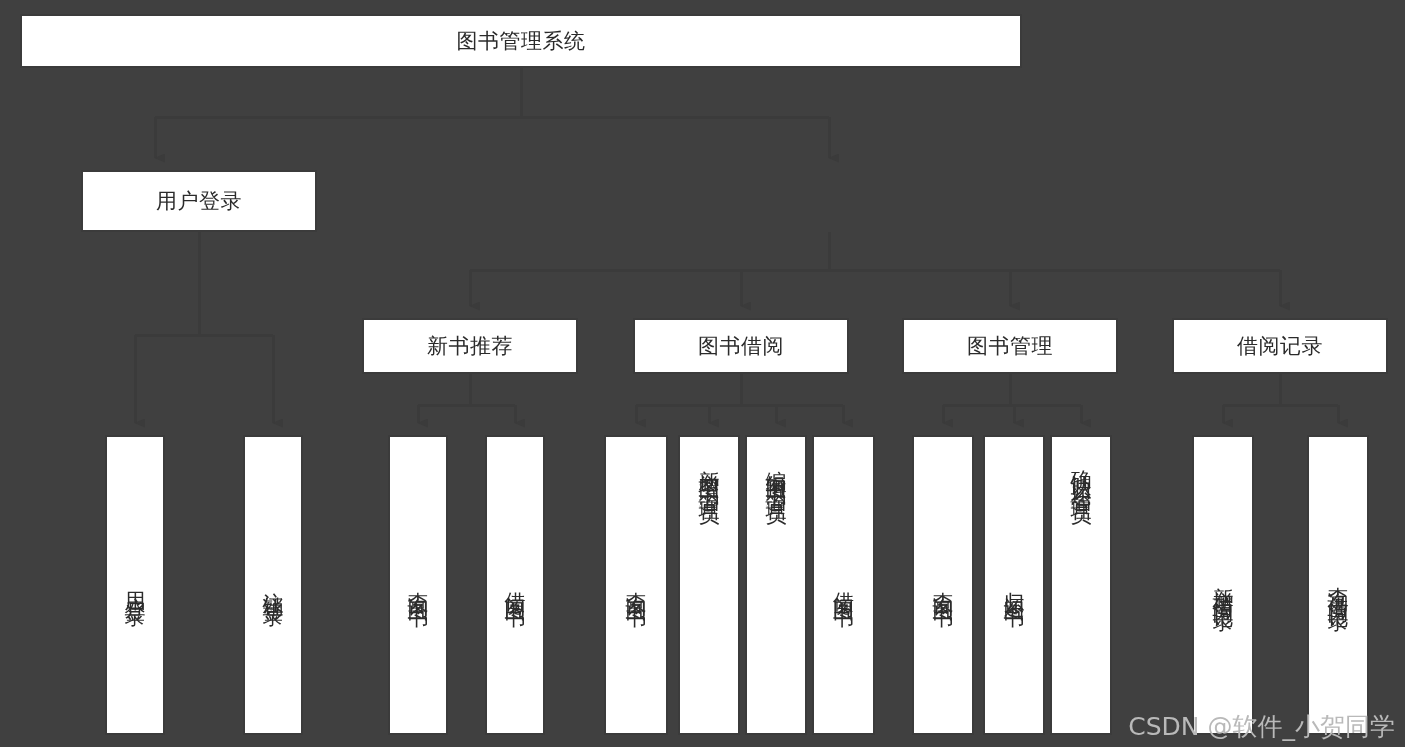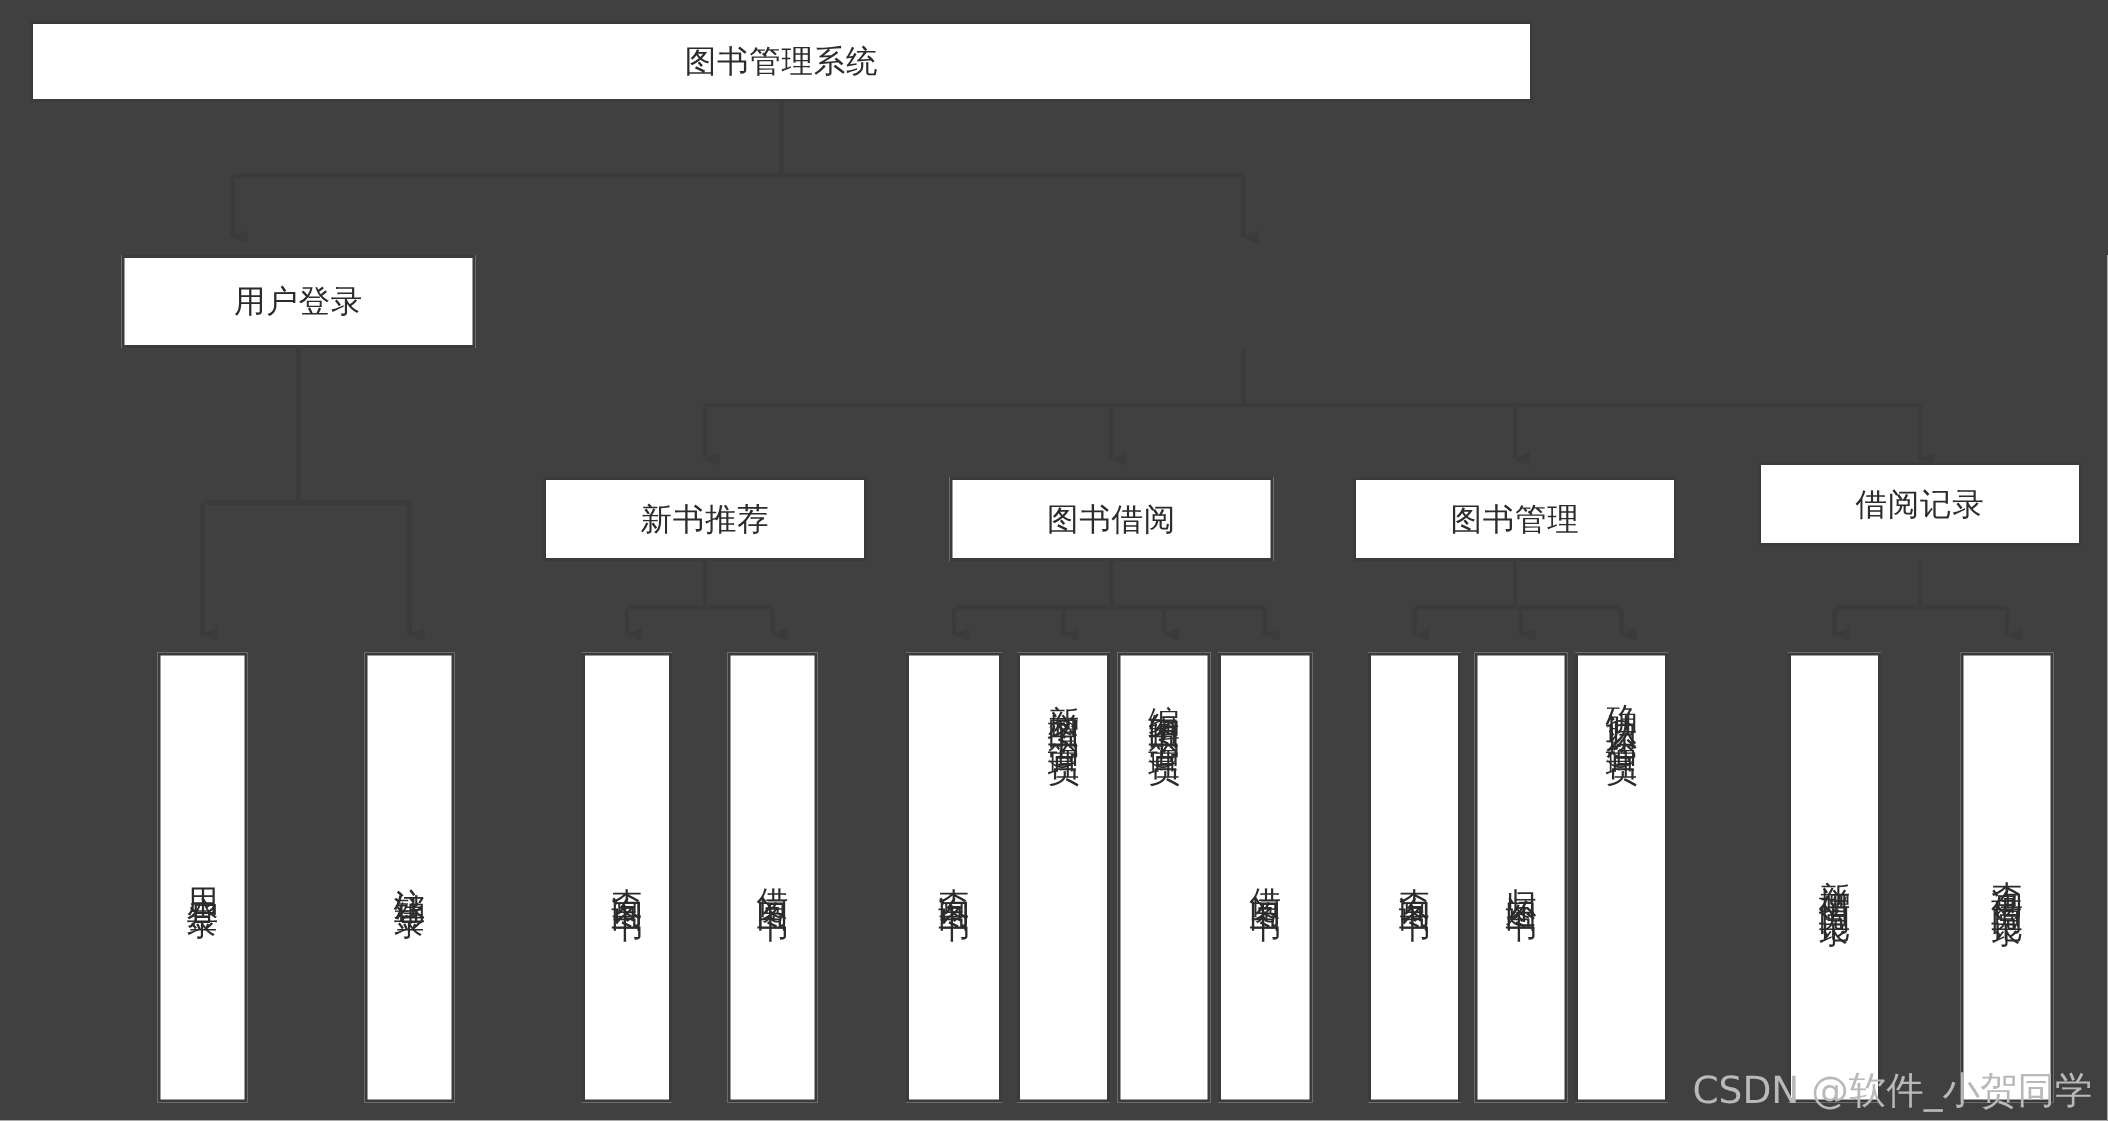--- a/index.html
+++ b/index.html
@@ -131,21 +131,21 @@
 
   <div class="node h" style="left:633px; top:318px; width:216px; height:56px;">
     <span class="node-label">图书借阅</span>
   </div>
   <div class="node h" style="left:362px; top:318px; width:216px; height:56px;">
     <span class="node-label">新书推荐</span>
   </div>
   <div class="node h" style="left:902px; top:318px; width:216px; height:56px;">
     <span class="node-label">图书管理</span>
   </div>
-  <div class="node h" style="left:1172px; top:308px; width:216px; height:56px;">
+  <div class="node h" style="left:1172px; top:318px; width:216px; height:56px;">
     <span class="node-label">借阅记录</span>
   </div>
 
   <div class="node v mid" style="left:105px; top:435px; width:60px; height:300px;">
     <span class="node-label">用户登录</span>
   </div>
   <div class="node v mid" style="left:243px; top:435px; width:60px; height:300px;">
     <span class="node-label">注销登录</span>
   </div>
 

